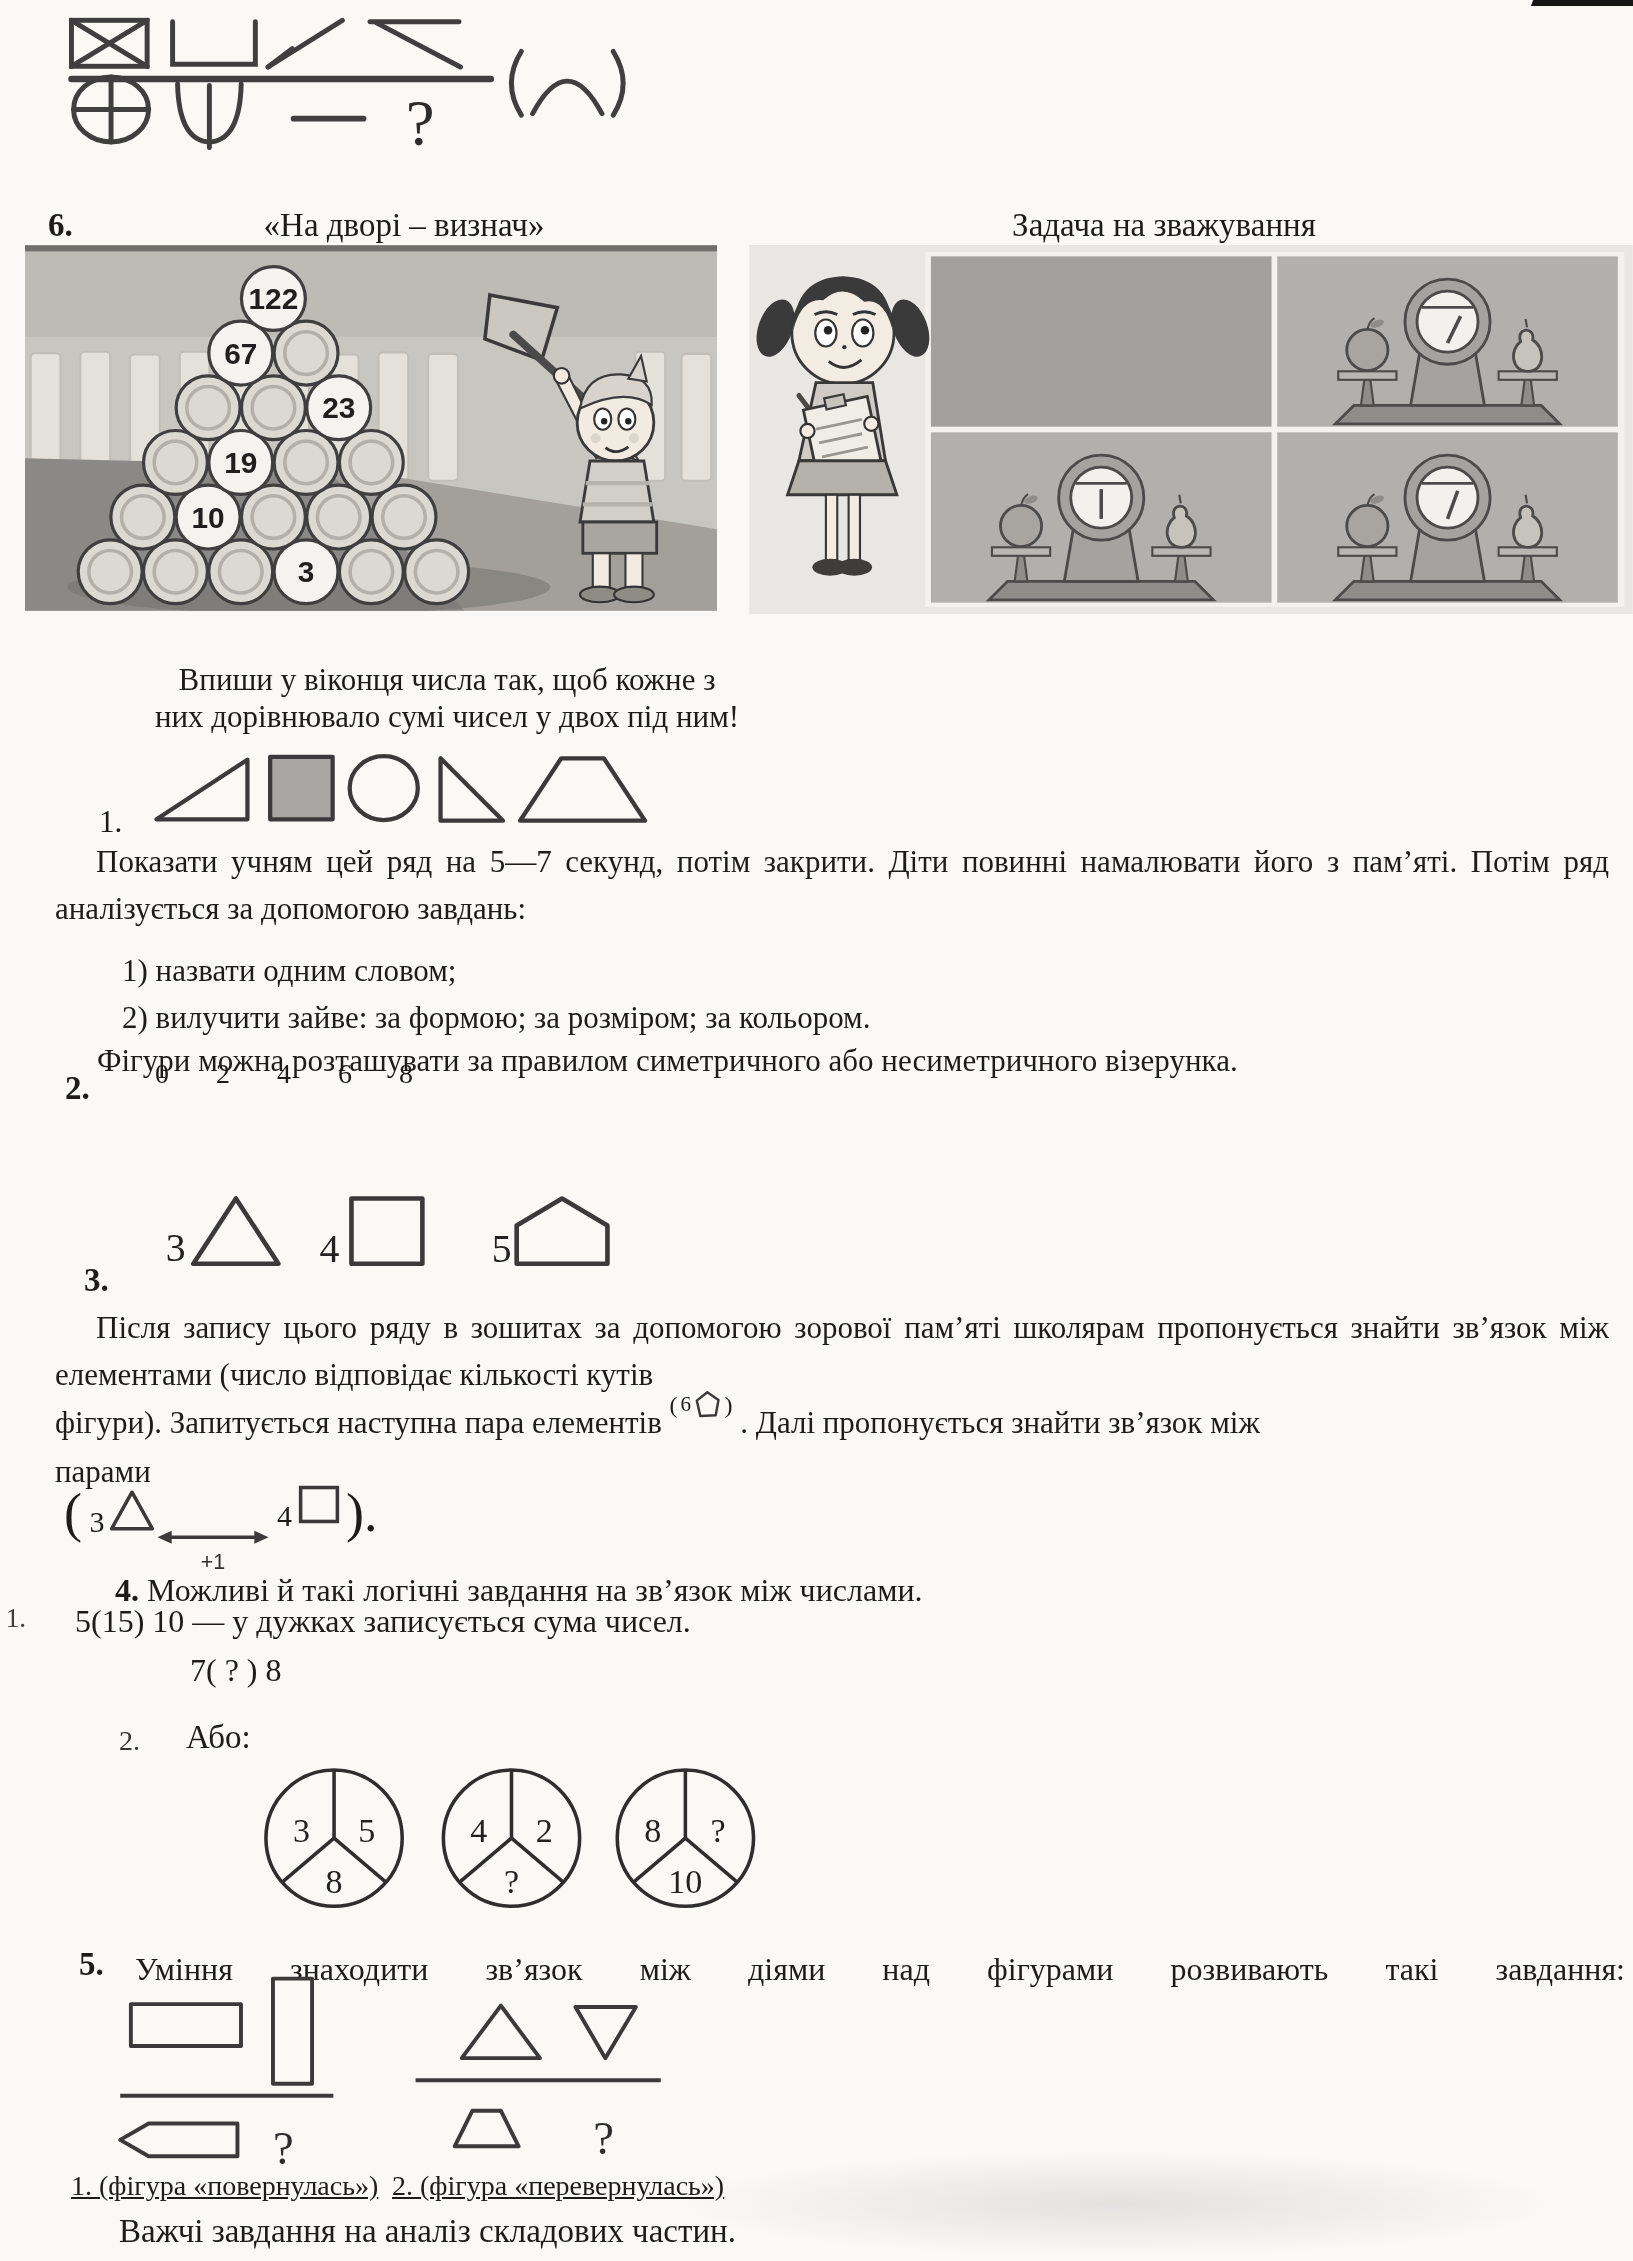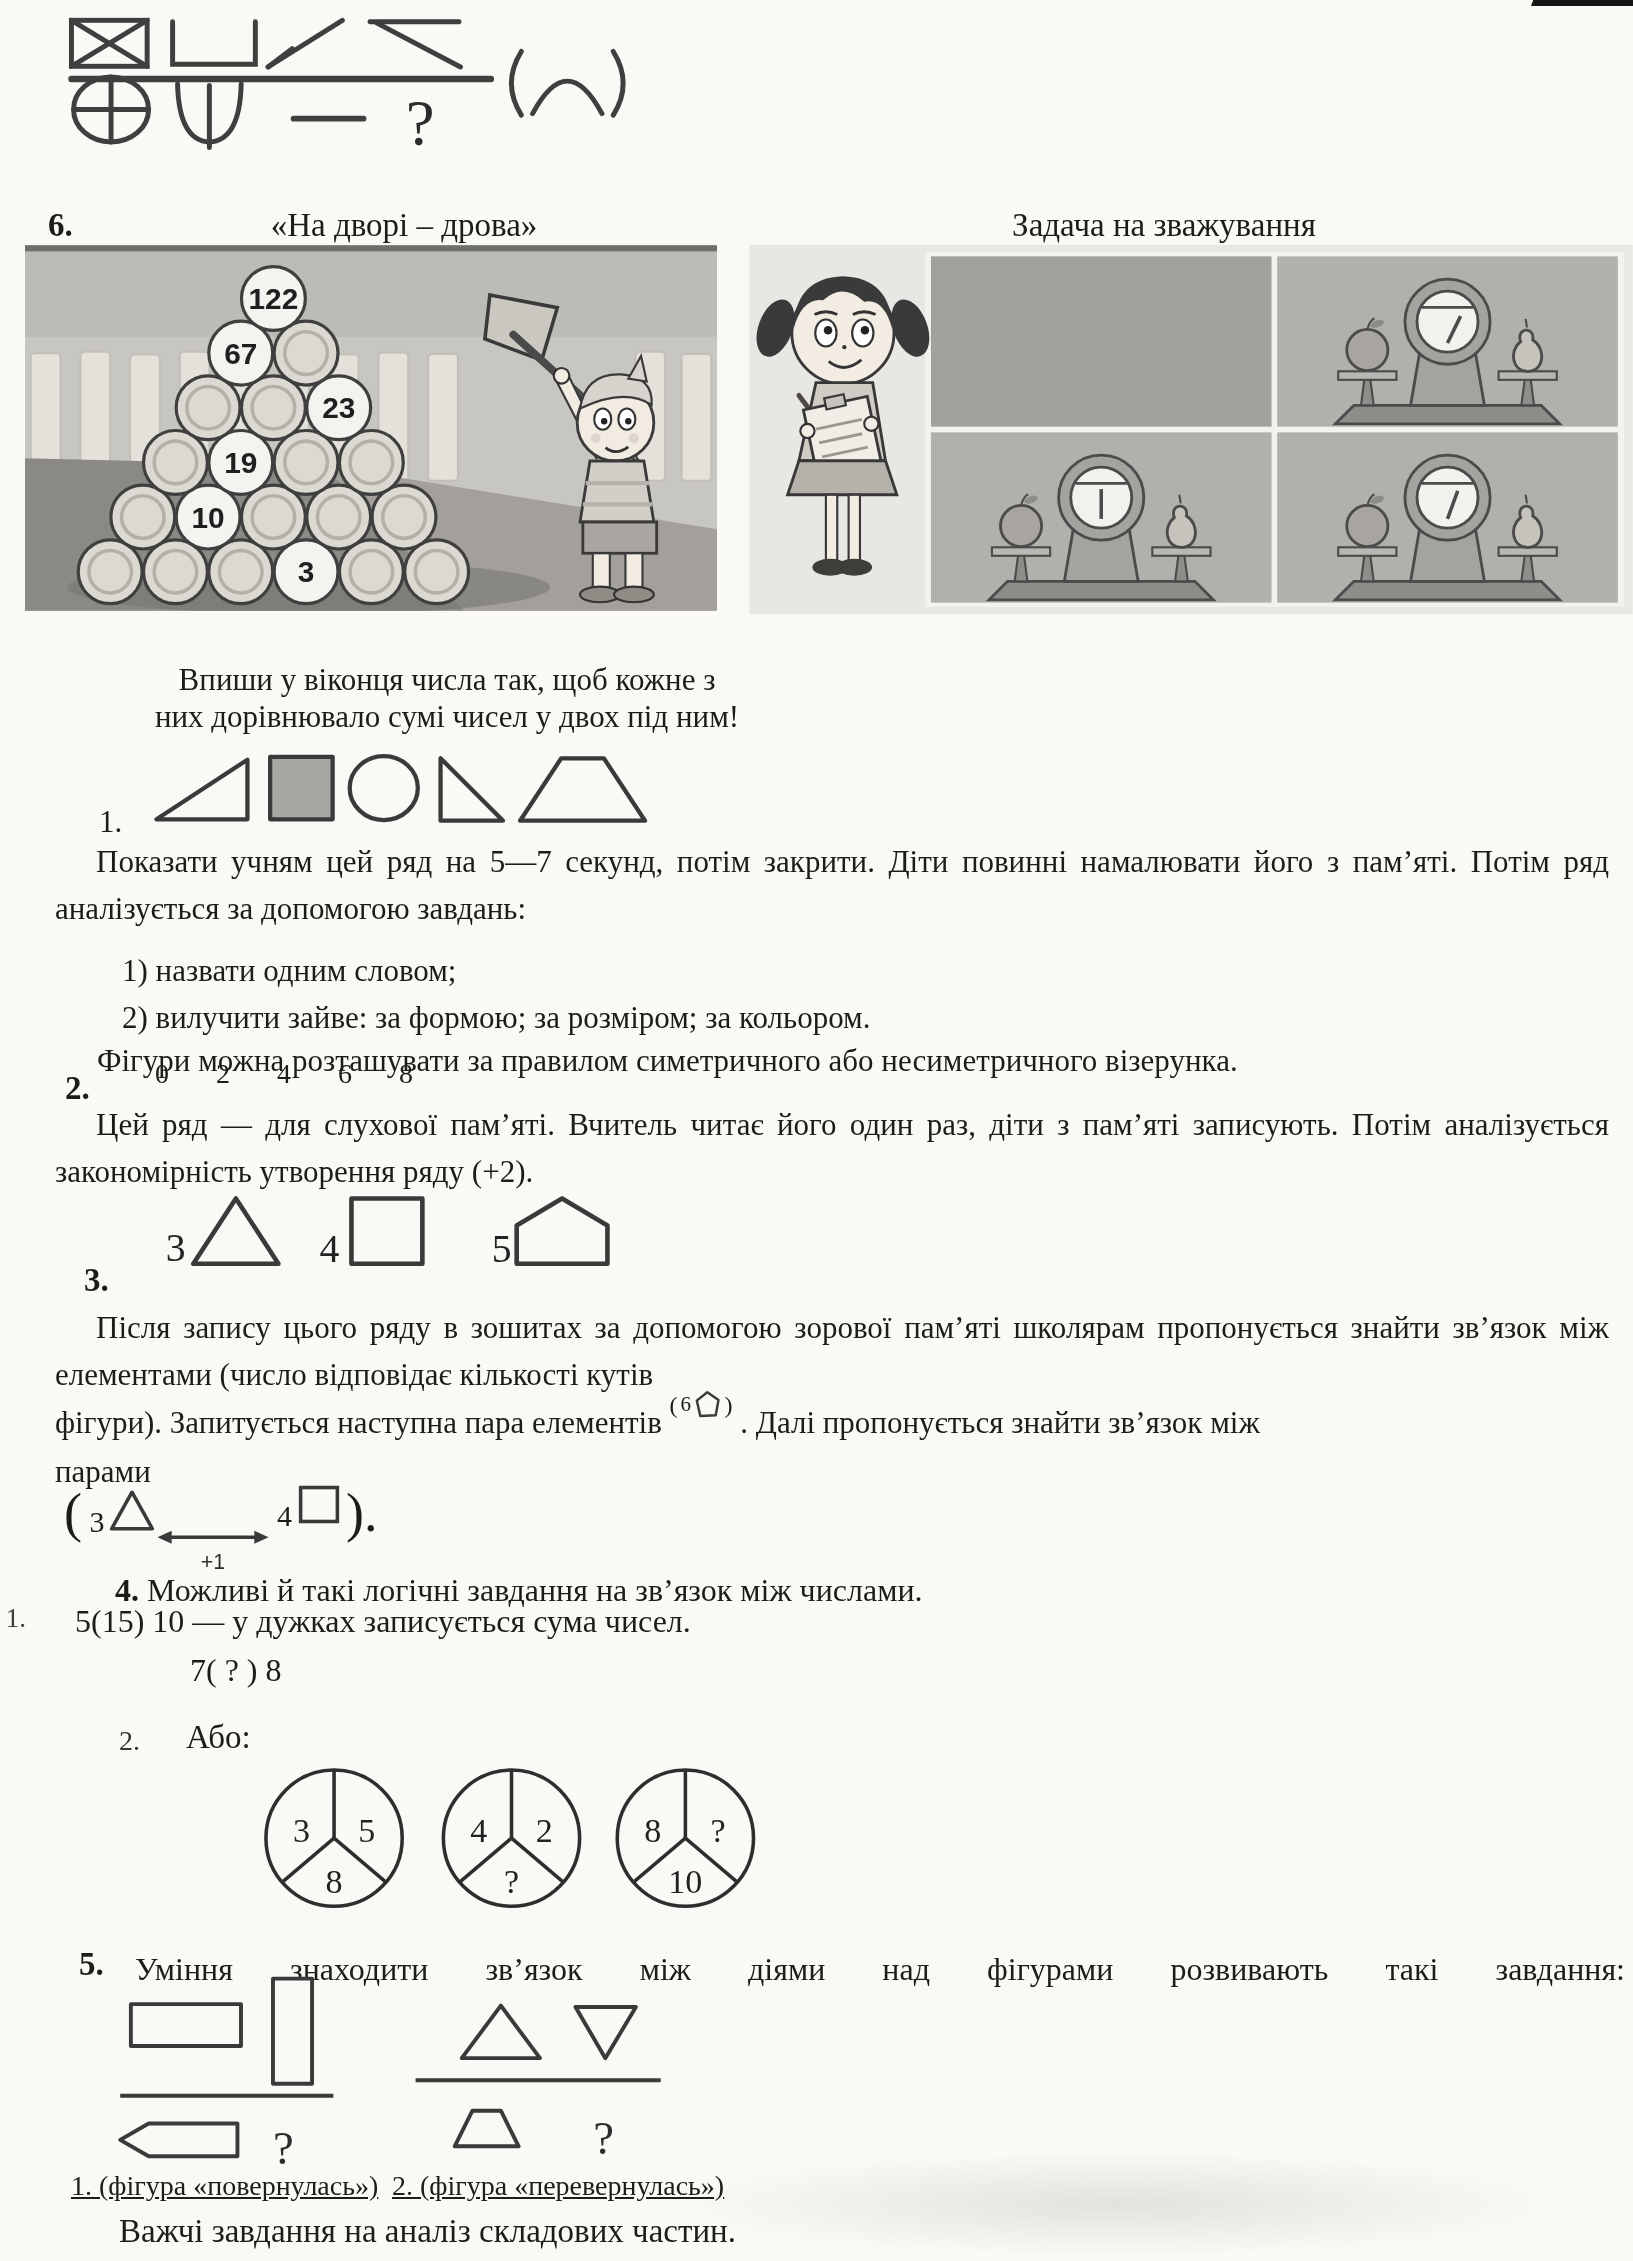--- a/index.html
+++ b/index.html
@@ -62,21 +62,21 @@
       <g>
         <path d="M648,60 Q620,105 648,150"></path>
           <path d="M778,60 Q806,105 778,150"></path>
         <path d="M664,148 Q713,56 762,148"></path>
       </g>
     </g>
     <text x="505" y="192" font-size="92" fill="#2c2c2c" text-anchor="middle" font-family="Liberation Serif, serif">?</text>
   </svg>
 
   <div class="abs b t46" style="left:48px;top:207px;">6.</div>
-  <div class="abs center" style="left:170px;top:207px;width:468px;font-size:33px;">«На дворі – дрова»</div>
+  <div class="abs center" style="left:170px;top:207px;width:468px;font-size:33px;">«На дворі – визнач»</div>
   <div class="abs center" style="left:944px;top:207px;width:440px;font-size:33px;font-family:Liberation Serif, serif;">Задача на зважування</div>
 
   <svg class="abs" style="left:25px;top:245px;" width="692" height="366" viewBox="0 0 975 515">
     <rect width="975" height="515" fill="#c8c6c1"></rect>
     <rect width="975" height="9" fill="#716f6b"></rect>
     <rect y="9" width="975" height="120" fill="#bdbbb6"></rect>
     <g fill="#e4e1db" stroke="#c2bfb9" stroke-width="3">
       <rect x="8" y="152" width="42" height="180" rx="6"></rect>
         <rect x="78" y="150" width="42" height="182" rx="6"></rect>
       <rect x="148" y="154" width="42" height="178" rx="6"></rect>
@@ -256,21 +256,20 @@
   <div class="abs t44" style="left:97px;top:1038px;width:1512px;">Фігури можна розташувати за правилом симетричного або несиметричного візерунка.</div>
 
   <div class="abs b t46" style="left:65px;top:1070px;">2.</div>
   <div class="abs numrow" style="left:155px;top:1058px;">
     <span>0</span>
     <span>2</span>
     <span>4</span>
     <span>6</span>
     <span>8</span>
   </div>
-  <div class="abs t44 just indent" style="left:55px;top:1102px;width:1554px;">Цей ряд — для слухової пам’яті. Вчитель читає його один раз, діти з пам’яті записують. Потім аналізується закономірність утворення ряду (+2).</div>
 
   <div class="abs b t46" style="left:84px;top:1262px;">3.</div>
   <svg class="abs" style="left:160px;top:1194px;" width="468" height="75" viewBox="0 0 660 105">
     <g stroke="#3a3a3a" stroke-width="6.5" fill="none" stroke-linejoin="round">
       <polygon points="47,98 167,98 107,6"></polygon>
       <rect x="270" y="6" width="100" height="92"></rect>
       <polygon points="503,98 503,44 567,6 631,44 631,98"></polygon>
     </g>
     <g font-family="Liberation Serif, serif" font-size="56" fill="#222">
       <text x="8" y="94">3</text>

